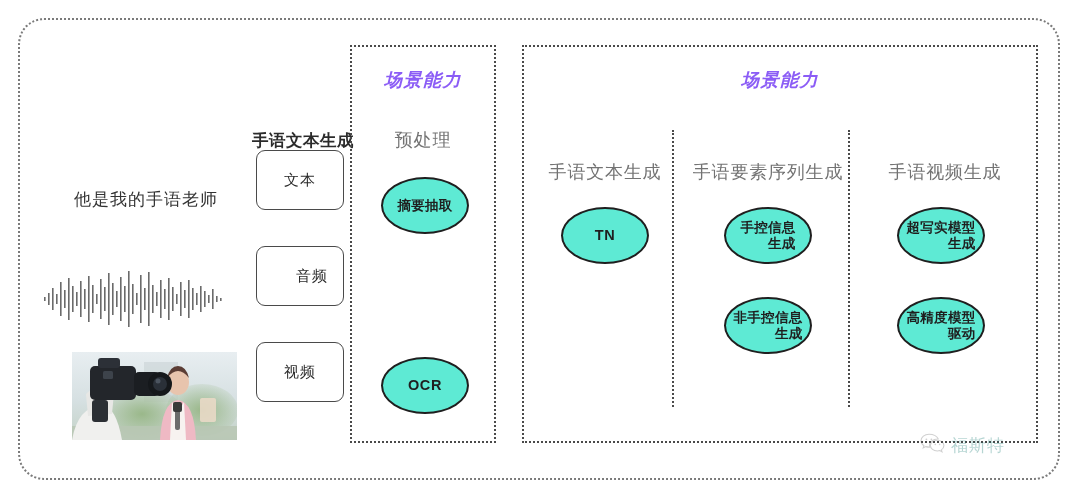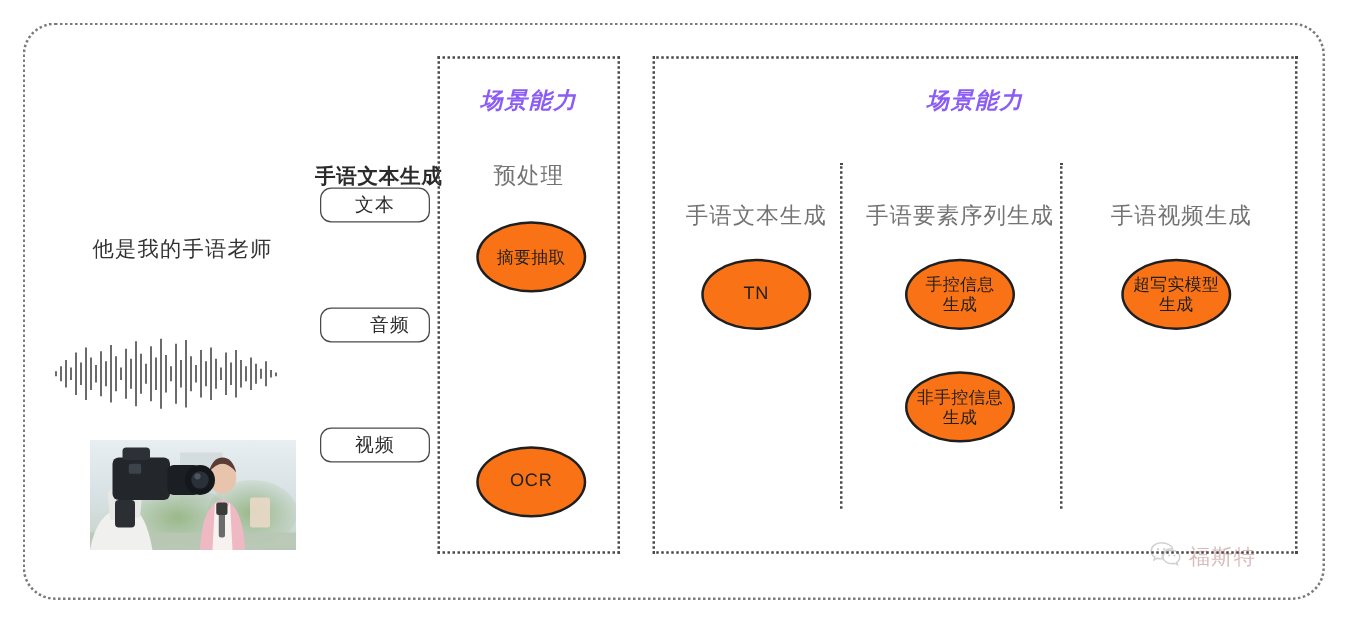--- a/index.html
+++ b/index.html
@@ -86,21 +86,21 @@
     height: 88px;
     overflow: hidden;
   }
   #video-thumb svg { display: block; }
 
   
   .input-btn {
     position: absolute;
     left: 226px;
     width: 88px;
-    height: 28px;
+    height: 60px;
     box-sizing: border-box;
     border: 1.6px solid #4a4a4a;
     border-radius: 9px;
     background: #fff;
     display: flex;
     align-items: center;
     justify-content: center;
     font-size: 15px;
     letter-spacing: 1px;
     color: #2b2b2b;
@@ -144,29 +144,30 @@
   }
 
   
   .oval {
     position: absolute;
     box-sizing: border-box;
     width: 88px;
     height: 57px;
     border: 2.2px solid #1f1f1f;
     border-radius: 50%;
-    background: #f97316;
+    background: #5eead4;
     display: flex;
     align-items: center;
     justify-content: center;
     text-align: center;
     font-size: 13.5px;
     line-height: 1.18;
     letter-spacing: 0.3px;
     color: #1f1f1f;
+    font-weight: bold;
   }
   .oval-en { font-size: 14.5px; letter-spacing: 0.6px; }
 
   #scene-oval-0 { left: 29px; top: 130px; }
   #scene-oval-1 { left: 29px; top: 220px; }
   #scene-oval-2 { left: 29px; top: 310px; }
 
   
   #core-panel {
     left: 522px;
@@ -195,21 +196,21 @@
   #core-col-0 { left: 6px; }
   #core-col-1 { left: 156px; }
   #core-col-2 { left: 332px; }
 
   .core-col .group-label {
     left: 0;
     width: 100%;
     top: 113px;
   }
 
-  .core-col .oval { left: 31px; }
+  .core-col .oval { left: 31px; text-align: right; }
   .core-col .oval-row-0 { top: 160px; }
   .core-col .oval-row-1 { top: 250px; }
 
   #core-col-1 { width: 176px; }
   #core-col-1 .oval { left: 44px; }
   #core-col-2 { width: 178px; }
   #core-col-2 .oval { left: 41px; }
 
   
   #watermark {
@@ -217,21 +218,21 @@
     left: 920px;
     top: 432px;
     display: flex;
     align-items: center;
     gap: 5px;
     opacity: 0.30;
     pointer-events: none;
   }
   #watermark-text {
     font-size: 17px;
-    color: #7f1d1d;
+    color: #0f766e;
     letter-spacing: 1px;
     white-space: nowrap;
   }
 </style>
 </head>
 <body>
 
 <div id="outer-frame"></div>
 
 <div id="input-area">
@@ -378,20 +379,23 @@
     <div class="oval oval-row-1">
       <span class="nl">非手控信息<br>生成</span>
     </div>
   </div>
 
   <div class="core-col" id="core-col-2">
     <div class="group-label">手语视频生成</div>
     <div class="oval oval-row-0">
       <span class="nl">超写实模型<br>生成</span>
     </div>
+    <div class="oval oval-row-1">
+      <span class="nl">高精度模型<br>驱动</span>
+    </div>
   </div>
 </div>
 
 <div id="watermark">
   <span>
     <svg width="26" height="22" viewBox="0 0 26 22" aria-hidden="true">
       <path d="M9 2.2C4.6 2.2 1 5.1 1 8.7c0 2 1.1 3.8 2.9 5L3.2 16l2.6-1.4c1 .3 2.1.5 3.2.5 .3 0 .6 0 .9 0 -.2-.6-.3-1.2-.3-1.8 0-3.5 3.5-6.3 7.8-6.3 .3 0 .6 0 .8 0C17.5 4.4 13.7 2.2 9 2.2z" fill="none" stroke="#666" stroke-width="1.1"></path>
       <circle cx="6.4" cy="7.3" r="0.9" fill="#666"></circle>
       <circle cx="11.4" cy="7.3" r="0.9" fill="#666"></circle>
       <path d="M17.3 8.2c-3.8 0-6.9 2.4-6.9 5.4 0 3 3.1 5.4 6.9 5.4 .9 0 1.7-.1 2.5-.4l2.2 1.2-.6-1.9c1.5-1 2.5-2.5 2.5-4.3 0-3-3.1-5.4-6.6-5.4z" fill="none" stroke="#666" stroke-width="1.1"></path>

